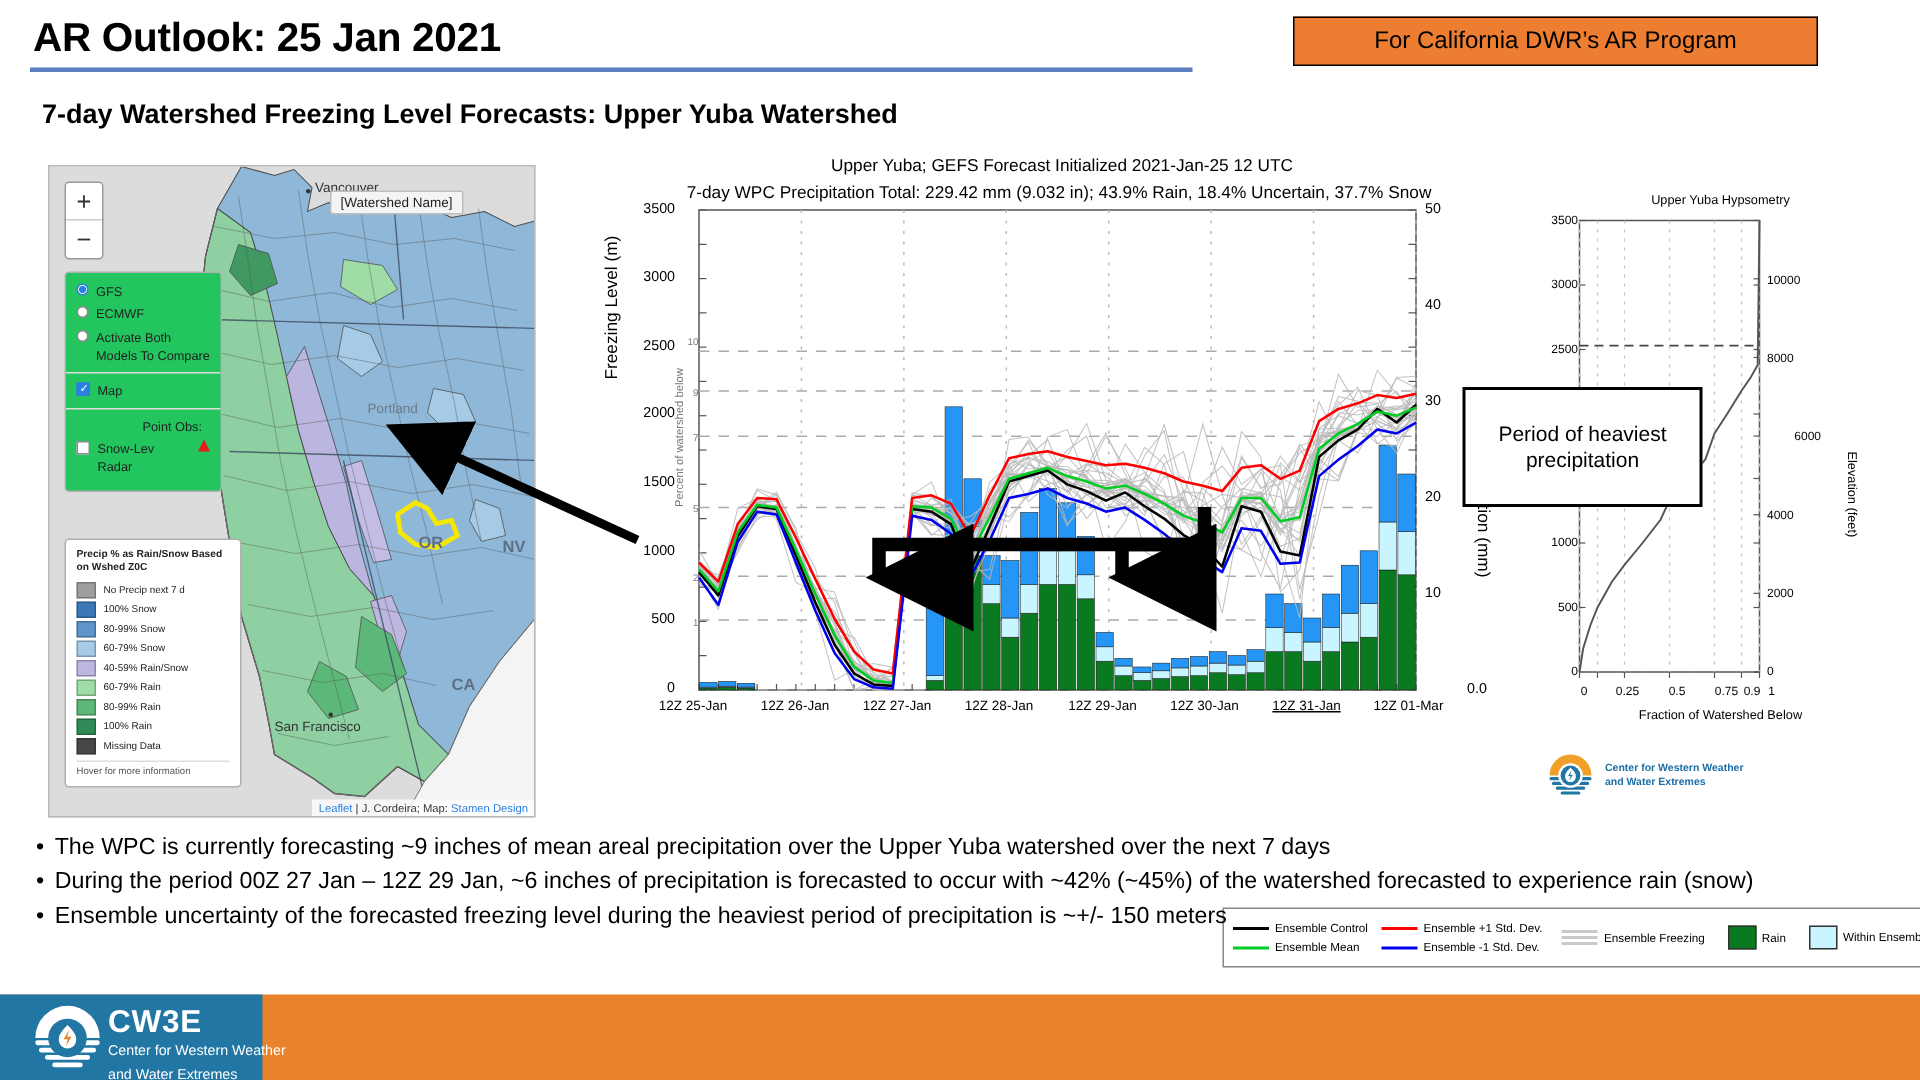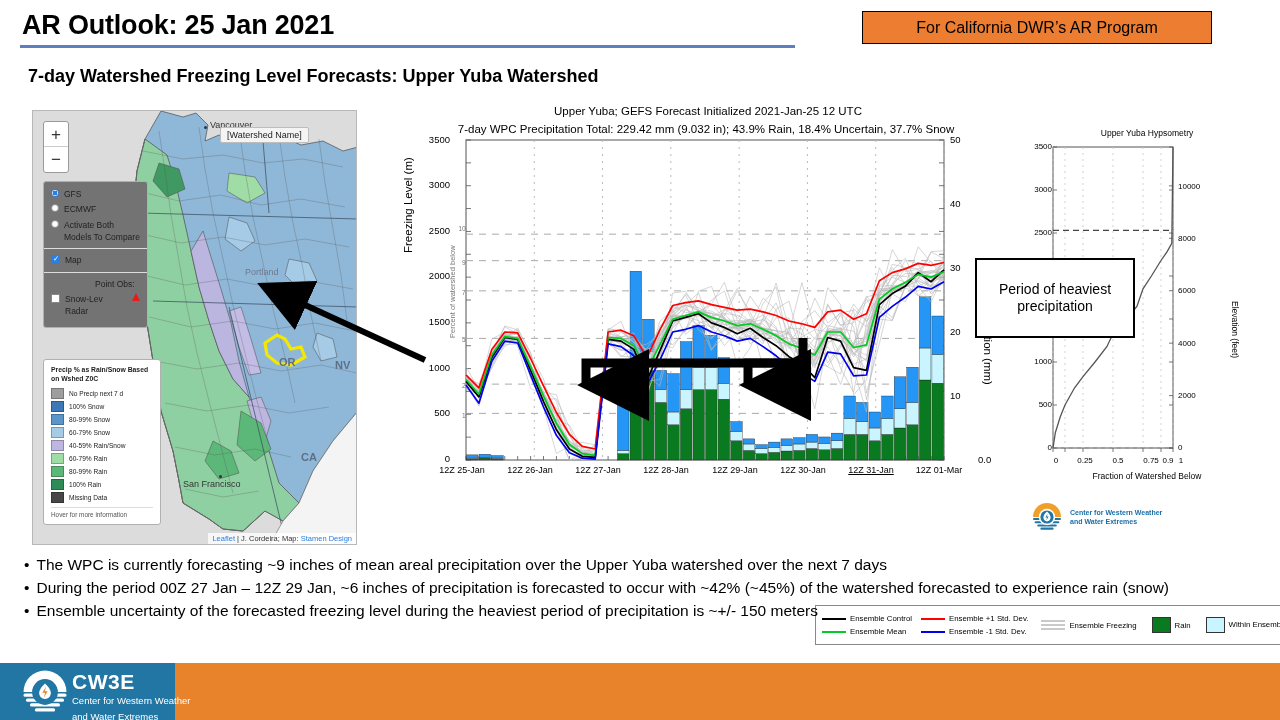--- a/index.html
+++ b/index.html
@@ -42,21 +42,21 @@
     background:#fff; border:1px solid #9a9a9a; border-radius:3px; z-index:40;
   }
   #zoom-ctrl div {
     height:25px; line-height:25px; text-align:center;
     font-size:17px; color:#333; cursor:pointer;
   }
   #zoom-in { border-bottom:1px solid #ccc; }
 
   #layer-box {
     position:absolute; left:10px; top:70px; width:105px; z-index:40;
-    background:#737373; border:1px solid #b0b0b0; border-radius:3px;
+    background:#22c55e; border:1px solid #b0b0b0; border-radius:3px;
     padding:6px 7px; font-size:8.5px; color:#222; line-height:1.45;
   }
   .radio-row, .chk-row { display:flex; align-items:flex-start; gap:5px; margin-bottom:3px; }
   .radio { width:8px; height:8px; border-radius:50%; border:1.2px solid #888; flex:0 0 auto; margin-top:1px; background:#fff; }
   .radio.on { border-color:#2b7fe0; background:radial-gradient(circle, #2b7fe0 0 2.2px, #fff 2.6px 100%); }
   .chkbox { width:9px; height:9px; border:1px solid #888; background:#fff; flex:0 0 auto; margin-top:1px; }
   .chkbox.on { background:#2b7fe0; border-color:#2b7fe0; position:relative; }
   .chkbox.on:after { content:"✓"; color:#fff; font-size:7.5px; position:absolute; left:1px; top:-2px; }
   #layer-div { border-top:1px solid #ddd; margin:5px -7px; }
   .pointobs-title { font-size:8.5px; margin-top:2px;padding-left:44px; }
@@ -634,21 +634,21 @@
   <div class="hy-ytick" style="left:0px; top:59px;">3000</div>
   <div class="hy-ytick" style="left:0px; top:102px;">2500</div>
   <div class="hy-ytick" style="left:0px; top:145px;">2000</div>
   <div class="hy-ytick" style="left:0px; top:188px;">1500</div>
   <div class="hy-ytick" style="left:0px; top:231px;">1000</div>
   <div class="hy-ytick" style="left:0px; top:274px;">500</div>
   <div class="hy-ytick" style="left:0px; top:317px;">0</div>
 
   <div class="hy-ytick-r" style="left:160px; top:56px;">10000</div>
   <div class="hy-ytick-r" style="left:160px; top:108px;">8000</div>
-  <div class="hy-ytick-r" style="left:160px; top:160px;">6000</div>
+  <div class="hy-ytick-r" style="left:160px; top:160px;text-align:right;">6000</div>
   <div class="hy-ytick-r" style="left:160px; top:213px;">4000</div>
   <div class="hy-ytick-r" style="left:160px; top:265px;">2000</div>
   <div class="hy-ytick-r" style="left:160px; top:317px;">0</div>
 
   <div class="hy-xtick" style="left:23px;  top:330px;">0</div>
   <div class="hy-xtick" style="left:35px;  top:315px;">0.1</div>
   <div class="hy-xtick" style="left:52px;  top:330px;">0.25</div>
   <div class="hy-xtick" style="left:85px;  top:330px;">0.5</div>
   <div class="hy-xtick" style="left:118px; top:330px;">0.75</div>
   <div class="hy-xtick" style="left:135px; top:330px;">0.9</div>

